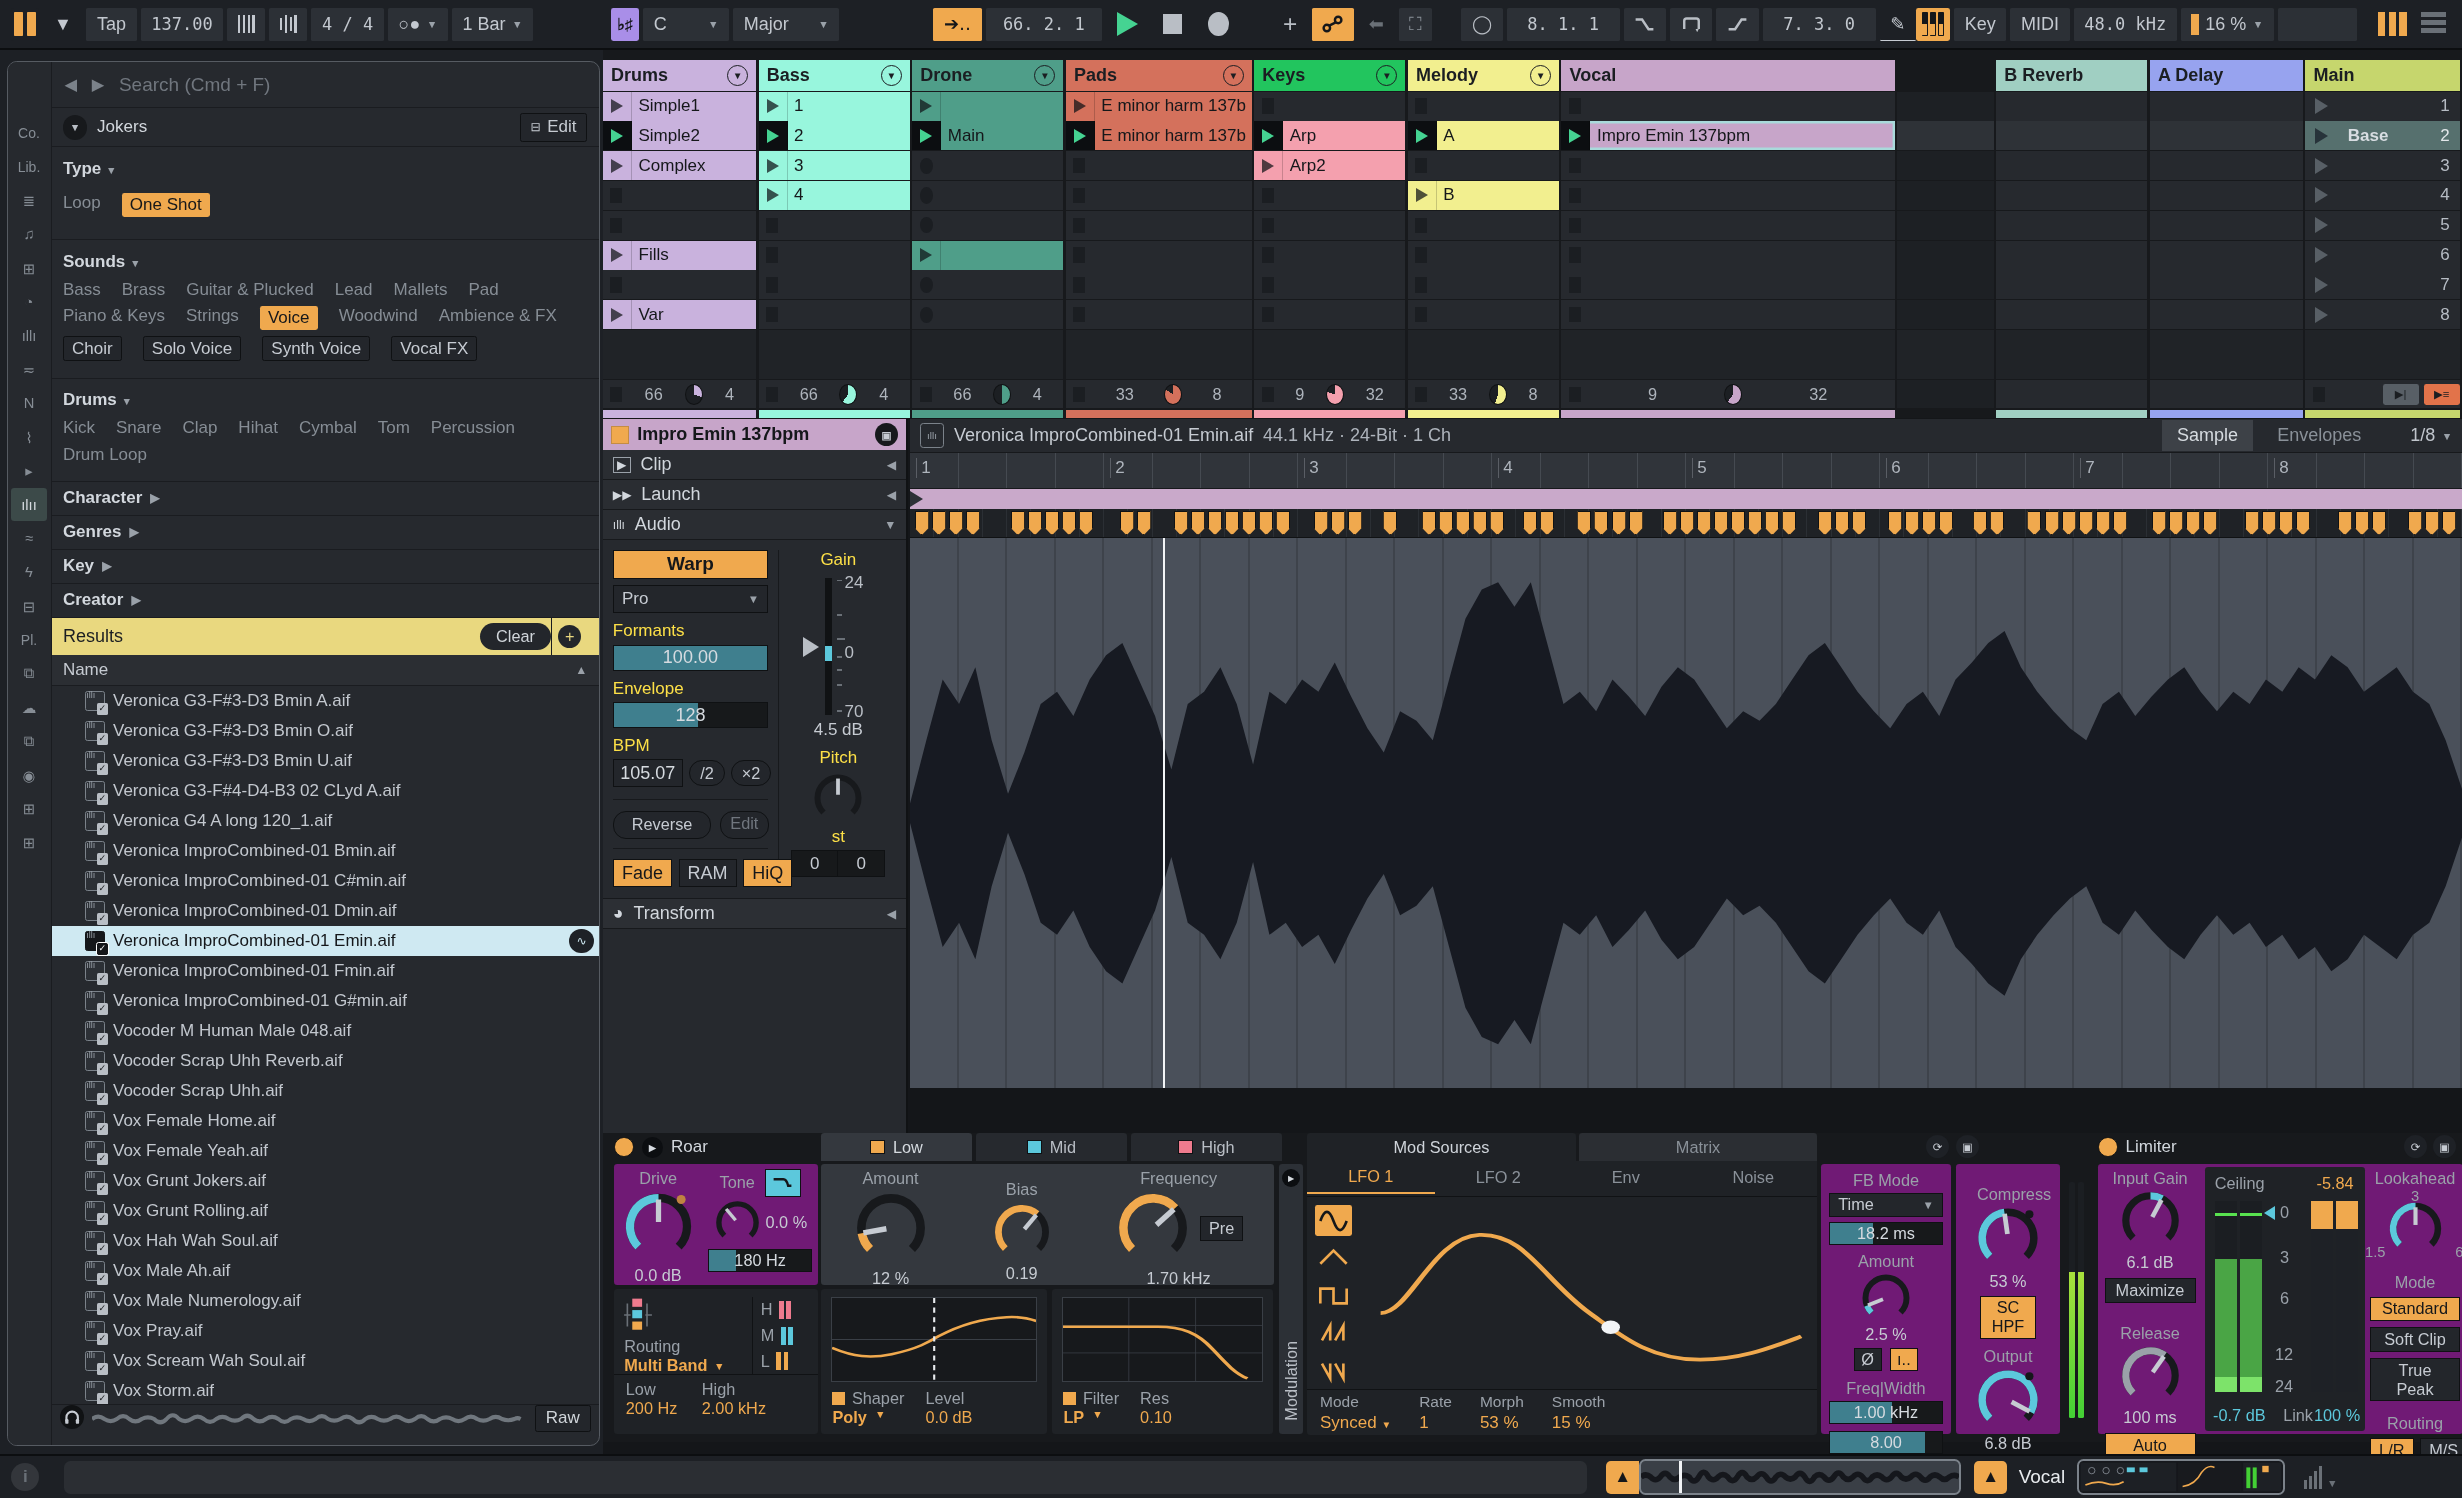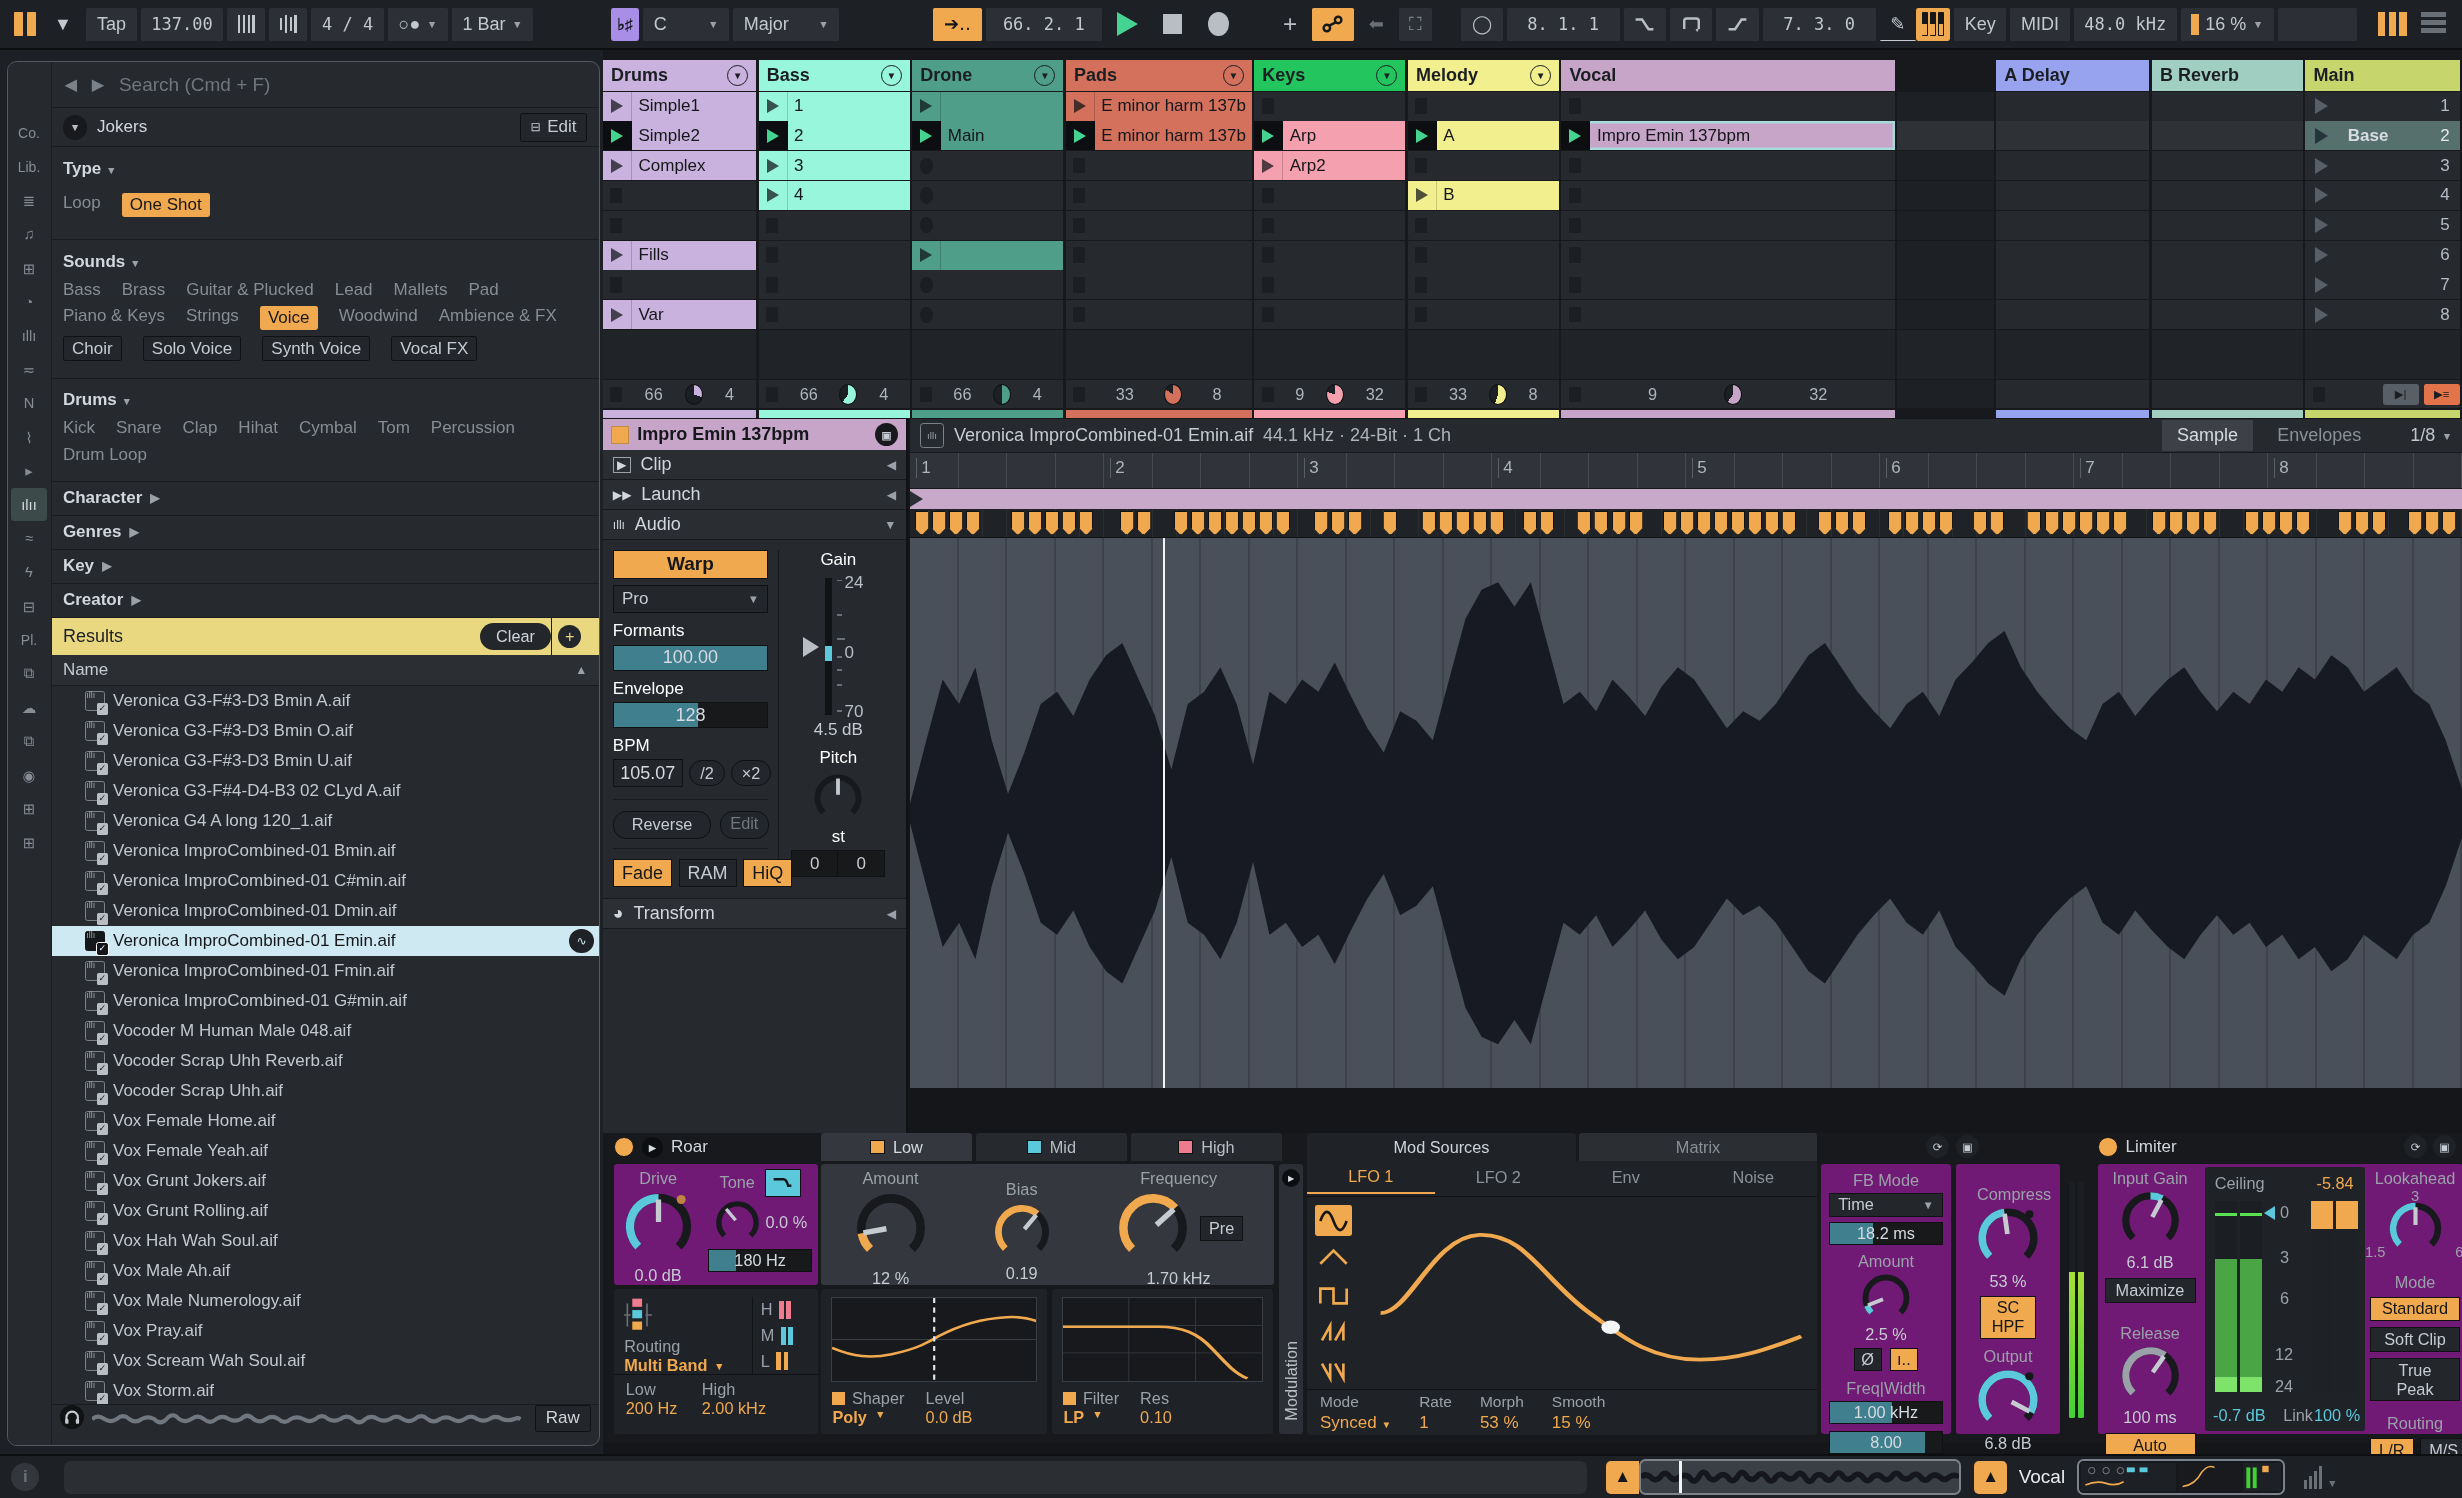--- a/index.html
+++ b/index.html
@@ -112,21 +112,21 @@
 .cpcolor{width:18px;height:18px;background:var(--orange);border:1.6px solid #15171a33}
 .savec{margin-left:auto;width:23px;height:23px;border-radius:50%;background:#17191c;color:#c6cbd2;display:flex;align-items:center;justify-content:center;font-size:10.6px}
 .cpsec{height:30px;border-bottom:1.6px solid #17191c;display:flex;align-items:center;gap:9.8px;padding:0 9.8px;background:#2a2d32;color:#d2d7dd;font-size:18px}
 .cpsec .coll{margin-left:auto;color:#9aa1a9;font-size:12.2px}
 .cpbody{display:flex;padding:9.8px 8.1px 0 9.8px;gap:0}
 .cpleft{width:166px;border-right:1.6px solid #17191c;padding-right:9.8px}
 .cpright{flex:1;display:flex;flex-direction:column;align-items:center}
 .warpbtn{width:100%;height:29px;background:var(--orange);color:#15171a;font-weight:bold;display:flex;align-items:center;justify-content:center;font-size:19px;border:1.6px solid #0f1113}
 .drop{width:100%;height:28px;background:#23262b;border:1.6px solid #0f1113;display:flex;align-items:center;padding:0 8.1px;margin-top:6.5px}
 .drop .dd{margin-left:auto;font-size:11.4px;color:#9aa1a9}
-.plabel{color:#ffffff;margin:8.1px 0 3.3px 0}
+.plabel{color:#fde047;margin:8.1px 0 3.3px 0}
 .tslider{height:26px;background:#17191b;border:1.6px solid #0f1113;position:relative;overflow:hidden}
 .tslider .fill{position:absolute;left:0;top:0;bottom:0;background:#3f7f8e}
 .tslider .tx{position:absolute;inset:0;display:flex;align-items:center;justify-content:center;color:#d6dbe0;font-size:18px}
 .bpmrow{display:flex;gap:6.5px;align-items:center;margin-top:3.3px}
 .valbox{background:#23262b;border:1.6px solid #0f1113;padding:2.4px 6.5px;font-size:18px;color:#d6dbe0}
 .pill{background:#23262b;border:1.6px solid #0f1113;border-radius:13px;padding:2.4px 9.8px;color:#c6cbd2;font-size:16.3px}
 .hr{border-top:1.6px solid #17191c;margin:11.4px 0}
 .togrow{display:flex;gap:6.5px;margin-top:1.6px}
 .tog{border:1.6px solid #0f1113;padding:2.4px 8.1px;background:#23262b;color:#c6cbd2;font-size:18px}
 .tog.on{background:var(--orange);color:#15171a}
@@ -896,51 +896,51 @@
       <div class="slot" style="background: rgb(29, 32, 36);"></div>
       <div class="slot" style="background: rgb(29, 32, 36);"></div>
       <div class="slot" style="background: rgb(29, 32, 36);"></div>
       <div class="slot" style="background: rgb(29, 32, 36);"></div>
       <div class="slot" style="background: rgb(29, 32, 36);"></div>
       <div class="slot" style="background: rgb(29, 32, 36);"></div>
       <div class="tspacer"></div>
       <div class="counterrow" style="background: rgb(29, 32, 36);"></div>
       <div class="colorstrip"></div>
     </div>
+    <div class="track" style="width: 153px;">
+      <div class="thead" style="background: rgb(160, 207, 194);">
+        <span>B Reverb</span>
+      </div>
+      <div class="slot"></div>
+      <div class="slot" style="background: rgb(46, 50, 55);"></div>
+      <div class="slot"></div>
+      <div class="slot"></div>
+      <div class="slot"></div>
+      <div class="slot"></div>
+      <div class="slot"></div>
+      <div class="slot"></div>
+      <div class="tspacer"></div>
+      <div class="counterrow"></div>
+      <div class="colorstrip" style="background: rgb(160, 207, 194);"></div>
+    </div>
     <div class="track" style="width: 155px;">
       <div class="thead" style="background: rgb(151, 163, 239);">
         <span>A Delay</span>
       </div>
       <div class="slot"></div>
       <div class="slot" style="background: rgb(46, 50, 55);"></div>
       <div class="slot"></div>
       <div class="slot"></div>
       <div class="slot"></div>
       <div class="slot"></div>
       <div class="slot"></div>
       <div class="slot"></div>
       <div class="tspacer"></div>
       <div class="counterrow"></div>
       <div class="colorstrip" style="background: rgb(151, 163, 239);"></div>
-    </div>
-    <div class="track" style="width: 153px;">
-      <div class="thead" style="background: rgb(160, 207, 194);">
-        <span>B Reverb</span>
-      </div>
-      <div class="slot"></div>
-      <div class="slot" style="background: rgb(46, 50, 55);"></div>
-      <div class="slot"></div>
-      <div class="slot"></div>
-      <div class="slot"></div>
-      <div class="slot"></div>
-      <div class="slot"></div>
-      <div class="slot"></div>
-      <div class="tspacer"></div>
-      <div class="counterrow"></div>
-      <div class="colorstrip" style="background: rgb(160, 207, 194);"></div>
     </div>
     <div class="track" style="width: 156px;">
       <div class="thead" style="background: rgb(198, 214, 109);">
         <span>Main</span>
       </div>
       <div class="scene">
         <span class="st"></span>
         <span class="num">1</span>
       </div>
       <div class="scene sel">

